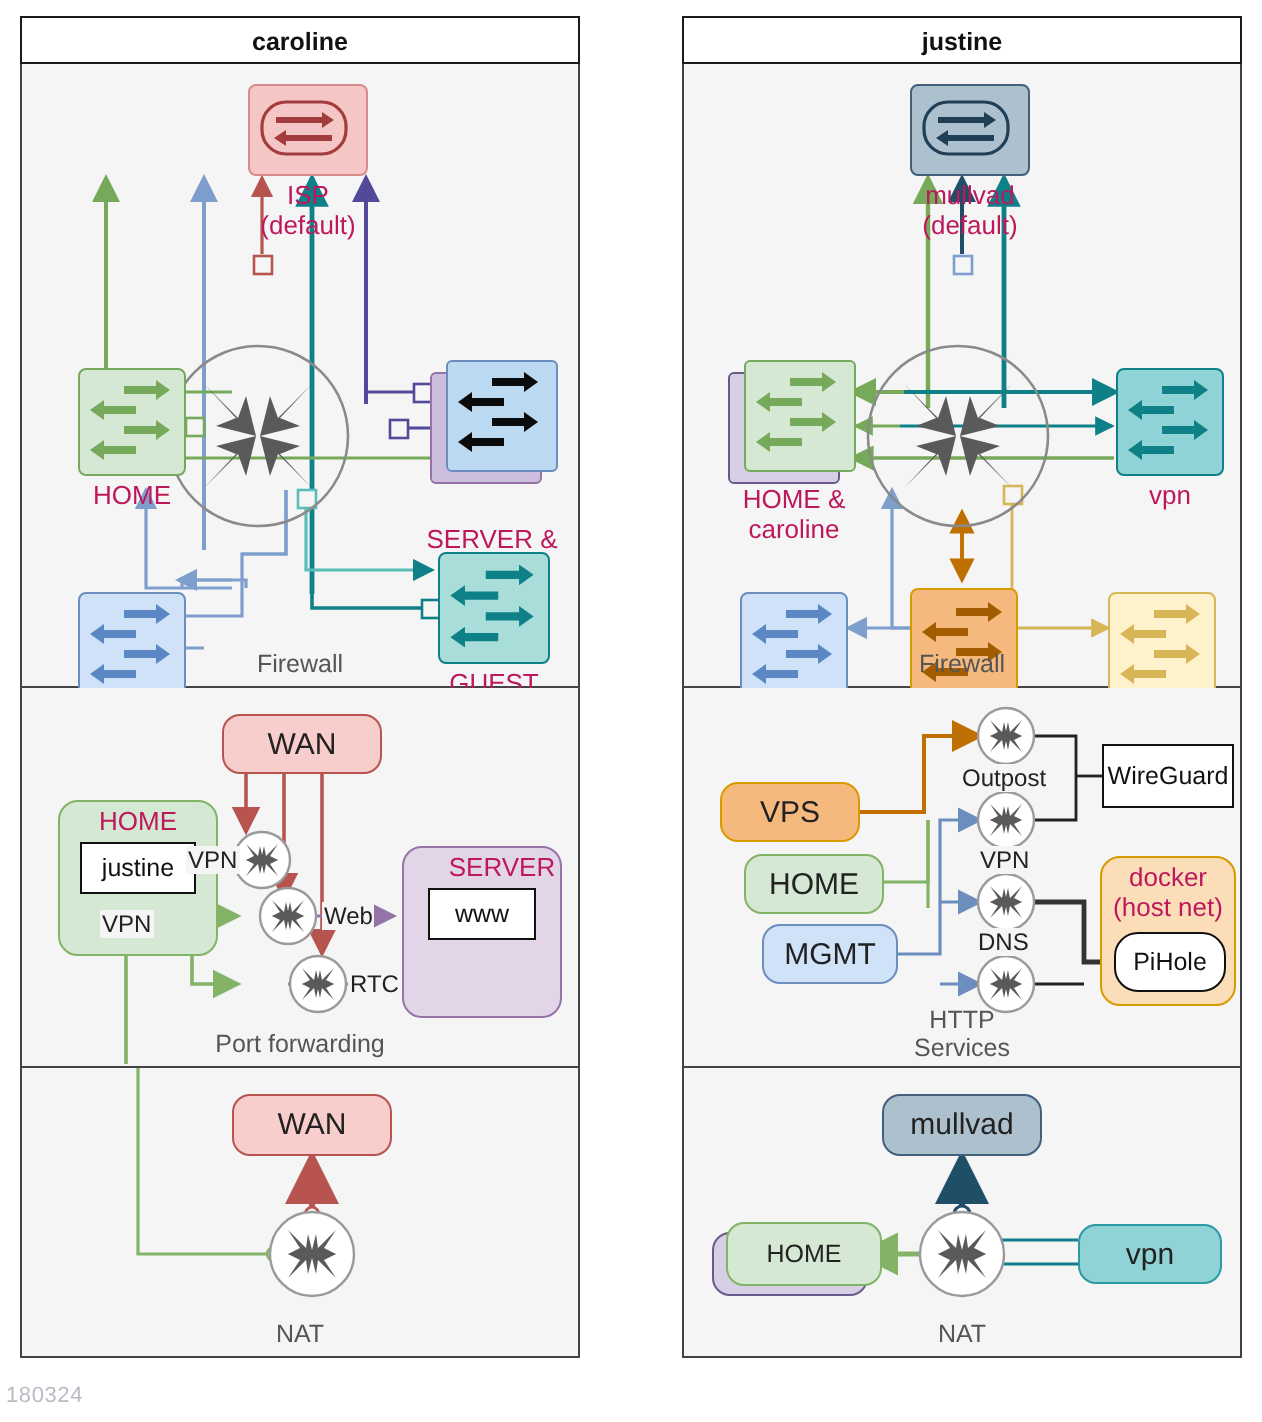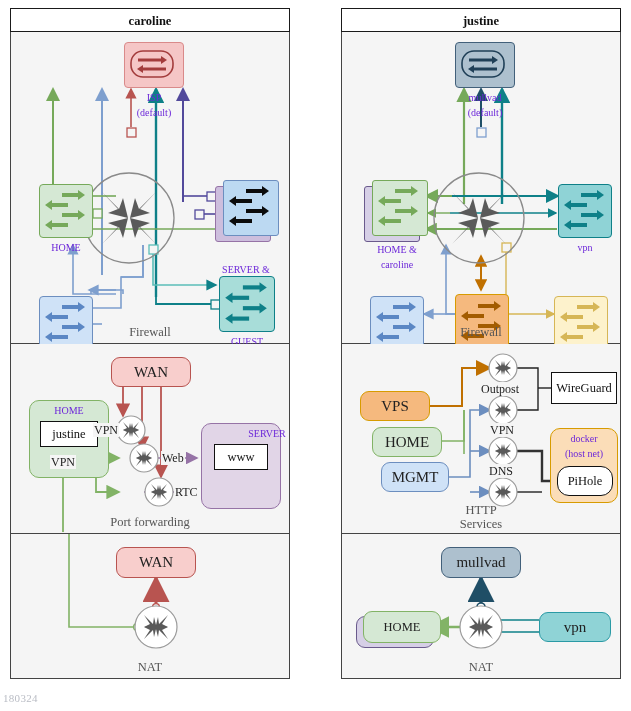--- a/index.html
+++ b/index.html
@@ -1,30 +1,30 @@
 <!DOCTYPE html>
 <html><head>
 <meta charset="utf-8">
 <style>
   html,body{margin:0;padding:0;background:#ffffff;}
   body{width:631px;height:711px;font-family:"Liberation Sans",sans-serif;position:relative;overflow:hidden;}
-  #stage{position:absolute;left:0;top:0;width:631px;height:711px;font-family:Liberation Serif, serif;}
+  #stage{position:absolute;left:0;top:0;width:631px;height:711px;}
   .col{position:absolute;top:8px;width:280px;}
   .col-left{left:10px;}
   .col-right{left:341px;}
   .panel-head{border:1.6px solid #1a1a1a;background:#ffffff;height:24px;line-height:24px;text-align:center;font-weight:bold;font-size:12.5px;color:#111;box-sizing:border-box;}
   .panel-body{border:1.6px solid #444;border-top:none;background:#f5f5f5;position:relative;box-sizing:border-box;}
   .p-fw{height:312px;}
   .p-mid{height:190px;}
   .p-nat{height:145px;}
   .panel-caption{position:absolute;bottom:4px;left:0;right:0;text-align:center;font-size:12.5px;color:#555;line-height:14px;}
   .panel-caption.two{bottom:2px;}
   svg{position:absolute;left:0;top:0;overflow:visible;}
   .nodebox{position:absolute;box-sizing:border-box;border-radius:4px;}
-  .nodelabel{position:absolute;text-align:center;font-size:10px;color:#6d28d9;line-height:15px;}
+  .nodelabel{position:absolute;text-align:center;font-size:13px;color:#be185d;line-height:15px;}
   .rrbox{position:absolute;box-sizing:border-box;border-radius:9px;display:flex;align-items:center;justify-content:center;font-size:15px;color:#222;text-align:center;line-height:15px;}
   .sqbox{position:absolute;box-sizing:border-box;border:1.4px solid #111;background:#fff;display:flex;align-items:center;justify-content:center;font-size:12.5px;color:#111;text-align:center;line-height:15px;}
   .tinytxt{position:absolute;background:#f5f5f5;font-size:12px;color:#222;padding:0 1px;line-height:14px;white-space:nowrap;}
   .stamp{position:absolute;left:3px;top:692px;font-size:11px;color:#b9bcc4;letter-spacing:.3px;}
   .vstack{position:absolute;}
 </style>
 </head>
 <body>
 
 <div id="stage">
@@ -239,21 +239,21 @@
         </g>
       </svg>
 
       <div class="rrbox" style="left:100px;top:13px;width:80px;height:30px;border:1.6px solid #b85450;background:#f8cecc;">WAN</div>
 
       <div class="nodebox" style="left:18px;top:56px;width:80px;height:78px;border:1.6px solid #82b366;background:#d5e8d4;border-radius:10px;"></div>
       <div class="nodelabel" style="left:18px;top:59px;width:80px;">HOME</div>
       <div class="sqbox" style="left:29px;top:77px;width:58px;height:26px;">justine</div>
 
       <div class="nodebox" style="left:190px;top:79px;width:80px;height:86px;border:1.6px solid #9673a6;background:#e1d5e7;border-radius:10px;"></div>
-      <div class="nodelabel" style="left:206px;top:82px;width:100px;">SERVER</div>
+      <div class="nodelabel" style="left:190px;top:82px;width:100px;">SERVER</div>
       <div class="sqbox" style="left:203px;top:100px;width:54px;height:26px;">www</div>
 
       <div class="tinytxt" style="left:82px;top:79px;">VPN</div>
       <div class="tinytxt" style="left:39px;top:111px;">VPN</div>
       <div class="tinytxt" style="left:150px;top:107px;">Web</div>
       <div class="tinytxt" style="left:163px;top:141px;">RTC</div>
 
       <div class="panel-caption">Port forwarding</div>
     </div>
 

